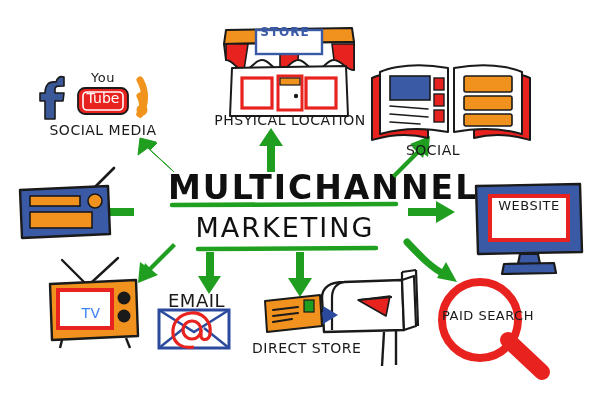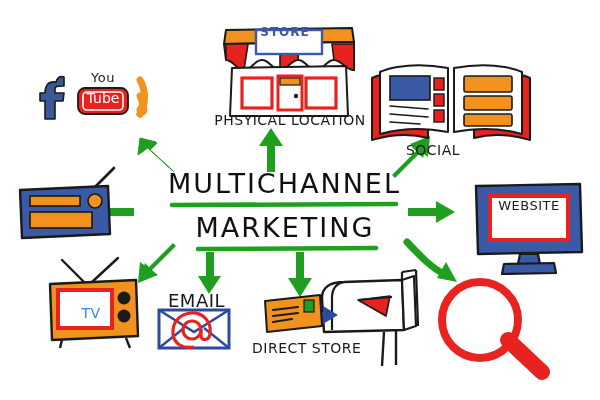--- a/index.html
+++ b/index.html
@@ -34,21 +34,21 @@
     letter-spacing: 2px;
     text-align: center;
   }
   svg { display: block; overflow: visible; }
 </style>
 </head>
 <body>
 
 <div id="canvas">
 
-  <div class="center-text" style="left:168px; top:168px; width:230px; font-size:27px; font-weight:400;">MULTICHANNEL</div>
+  <div class="center-text" style="left:168px; top:168px; width:230px; font-size:33px; font-weight:700;">MULTICHANNEL</div>
   <svg class="node" style="left:170px; top:201px;" width="228" height="8">
     <path d="M2,4 L226,3" stroke="#1fa01f" stroke-width="4.5" stroke-linecap="round" fill="none"></path>
   </svg>
 
   <div class="center-text" style="left:190px; top:212px; width:190px; font-size:27px; font-weight:400;">MARKETING</div>
   <svg class="node" style="left:196px; top:245px;" width="182" height="8">
     <path d="M2,4 L180,3" stroke="#1fa01f" stroke-width="4.5" stroke-linecap="round" fill="none"></path>
   </svg>
 
   <svg class="node" style="left:128px; top:136px;" width="52" height="40">
@@ -126,20 +126,21 @@
   <div class="label" style="left:76px; top:90px; width:54px; font-size:14px; font-weight:400; color:#ffffff; letter-spacing:0px;">Tube</div>
 
   <svg class="node" style="left:134px; top:74px;" width="44" height="46">
     <g fill="none" stroke="#f0941e" stroke-width="7" stroke-linecap="round">
       <path d="M6,40 A34,34 0 0 0 6,6"></path>
       <path d="M6,40 A18,18 0 0 0 6,22"></path>
     </g>
     <circle cx="8" cy="36" r="5.5" fill="#f0941e"></circle>
   </svg>
 
+  <div class="label" style="left:28px; top:122px; width:150px; font-size:14px; font-weight:400;">SOCIAL MEDIA</div>
 
   <svg class="node" style="left:214px; top:8px;" width="150" height="108">
 
     <path d="M12,22 L138,20 L140,34 L10,36 Z" fill="#f2921e" stroke="#1a1a1a" stroke-width="2" stroke-linejoin="round"></path>
 
     <path d="M10,36 L140,34 L140,62 C132,62 128,52 120,52 C112,52 110,62 102,62
              C94,62 92,52 84,52 C76,52 74,62 66,62 C58,62 56,52 48,52
              C40,52 38,62 30,62 C22,62 20,52 12,52 Z" fill="#ffffff" stroke="#1a1a1a" stroke-width="2" stroke-linejoin="round"></path>
 
     <path d="M12,36 L12,52 C20,52 22,62 30,62 L34,36 Z" fill="#e8231f" stroke="#1a1a1a" stroke-width="1.6"></path>
@@ -191,20 +192,21 @@
     <rect x="20" y="16" width="78" height="44" fill="#ffffff" stroke="#e8231f" stroke-width="4"></rect>
     <path d="M50,74 L68,74 L70,84 L48,84 Z" fill="#3b5aa6" stroke="#1a1a1a" stroke-width="2.2" stroke-linejoin="round"></path>
     <path d="M34,84 L84,83 L86,93 L32,94 Z" fill="#3b5aa6" stroke="#1a1a1a" stroke-width="2.2" stroke-linejoin="round"></path>
   </svg>
   <div class="label" style="left:490px; top:198px; width:78px; font-size:13px; font-weight:400; color:#1a1a1a; letter-spacing:0.5px;">WEBSITE</div>
 
   <svg class="node" style="left:428px; top:280px;" width="136" height="100">
     <path d="M80,60 L114,92" stroke="#e8231f" stroke-width="16" stroke-linecap="round"></path>
     <circle cx="52" cy="40" r="38" fill="none" stroke="#e8231f" stroke-width="8"></circle>
   </svg>
+  <div class="label" style="left:434px; top:308px; width:108px; font-size:13px; font-weight:400; color:#1a1a1a;">PAID SEARCH</div>
 
   <svg class="node" style="left:318px; top:268px;" width="112" height="98">
     <path d="M4,30 C4,18 14,14 26,14 L84,12 L86,62 L6,64 Z" fill="#ffffff" stroke="#1a1a1a" stroke-width="2.4" stroke-linejoin="round"></path>
     <path d="M26,14 C16,16 14,24 14,30 L14,62" fill="none" stroke="#1a1a1a" stroke-width="2.2"></path>
     <path d="M84,12 L96,8 L98,58 L86,62 Z" fill="#ffffff" stroke="#1a1a1a" stroke-width="2.2" stroke-linejoin="round"></path>
     <path d="M40,32 L72,28 L68,48 Z" fill="#e8231f" stroke="#1a1a1a" stroke-width="1.6" stroke-linejoin="round"></path>
     <path d="M40,32 L74,29" stroke="#1a1a1a" stroke-width="2"></path>
     <path d="M84,4 L98,2" stroke="#1a1a1a" stroke-width="2.2"></path>
     <path d="M84,4 L84,12" stroke="#1a1a1a" stroke-width="2.2"></path>
     <path d="M98,2 L100,58" stroke="#1a1a1a" stroke-width="2.2"></path>

